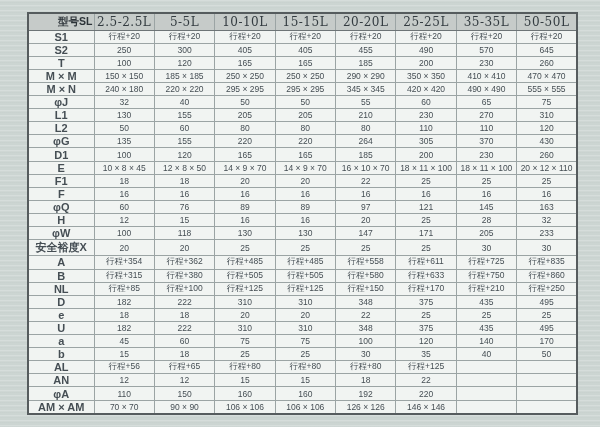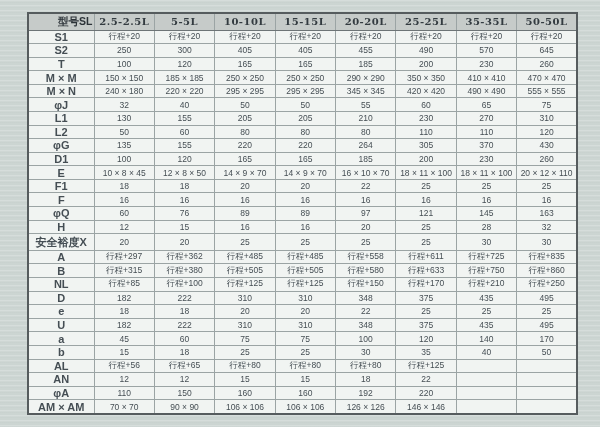--- a/index.html
+++ b/index.html
@@ -44,22 +44,22 @@
     vertical-align: middle;
     overflow: hidden;
     white-space: nowrap;
   }
 
   .spec-table thead tr { height: 17px; }
 
   .spec-table thead th {
     background: var(--header-bg, #c6cbc9);
     font-family: "DejaVu Serif", "Liberation Serif", serif;
-    font-weight: bold;
-    font-size: 10px;
+    font-weight: normal;
+    font-size: 12px;
     letter-spacing: 0.5px;
     color: var(--header-text, #333b40);
     border-bottom: 1px solid #6d7476;
   }
 
   .spec-table thead th.corner {
     font-family: "Liberation Sans", sans-serif;
     font-weight: bold;
     font-size: 10.5px;
     letter-spacing: 0px;
@@ -268,33 +268,44 @@
         <td>12</td>
         <td>15</td>
         <td>16</td>
         <td>16</td>
         <td>20</td>
         <td>25</td>
         <td>28</td>
         <td>32</td>
       </tr>
       <tr>
+        <th>φW</th>
+        <td>100</td>
+        <td>118</td>
+        <td>130</td>
+        <td>130</td>
+        <td>147</td>
+        <td>171</td>
+        <td>205</td>
+        <td>233</td>
+      </tr>
+      <tr>
         <th>安全裕度X</th>
         <td>20</td>
         <td>20</td>
         <td>25</td>
         <td>25</td>
         <td>25</td>
         <td>25</td>
         <td>30</td>
         <td>30</td>
       </tr>
       <tr>
         <th>A</th>
-        <td>行程+297</td>
+        <td>行程+354</td>
         <td>行程+362</td>
         <td>行程+485</td>
         <td>行程+485</td>
         <td>行程+558</td>
         <td>行程+611</td>
         <td>行程+725</td>
         <td>行程+835</td>
       </tr>
       <tr>
         <th>B</th>

